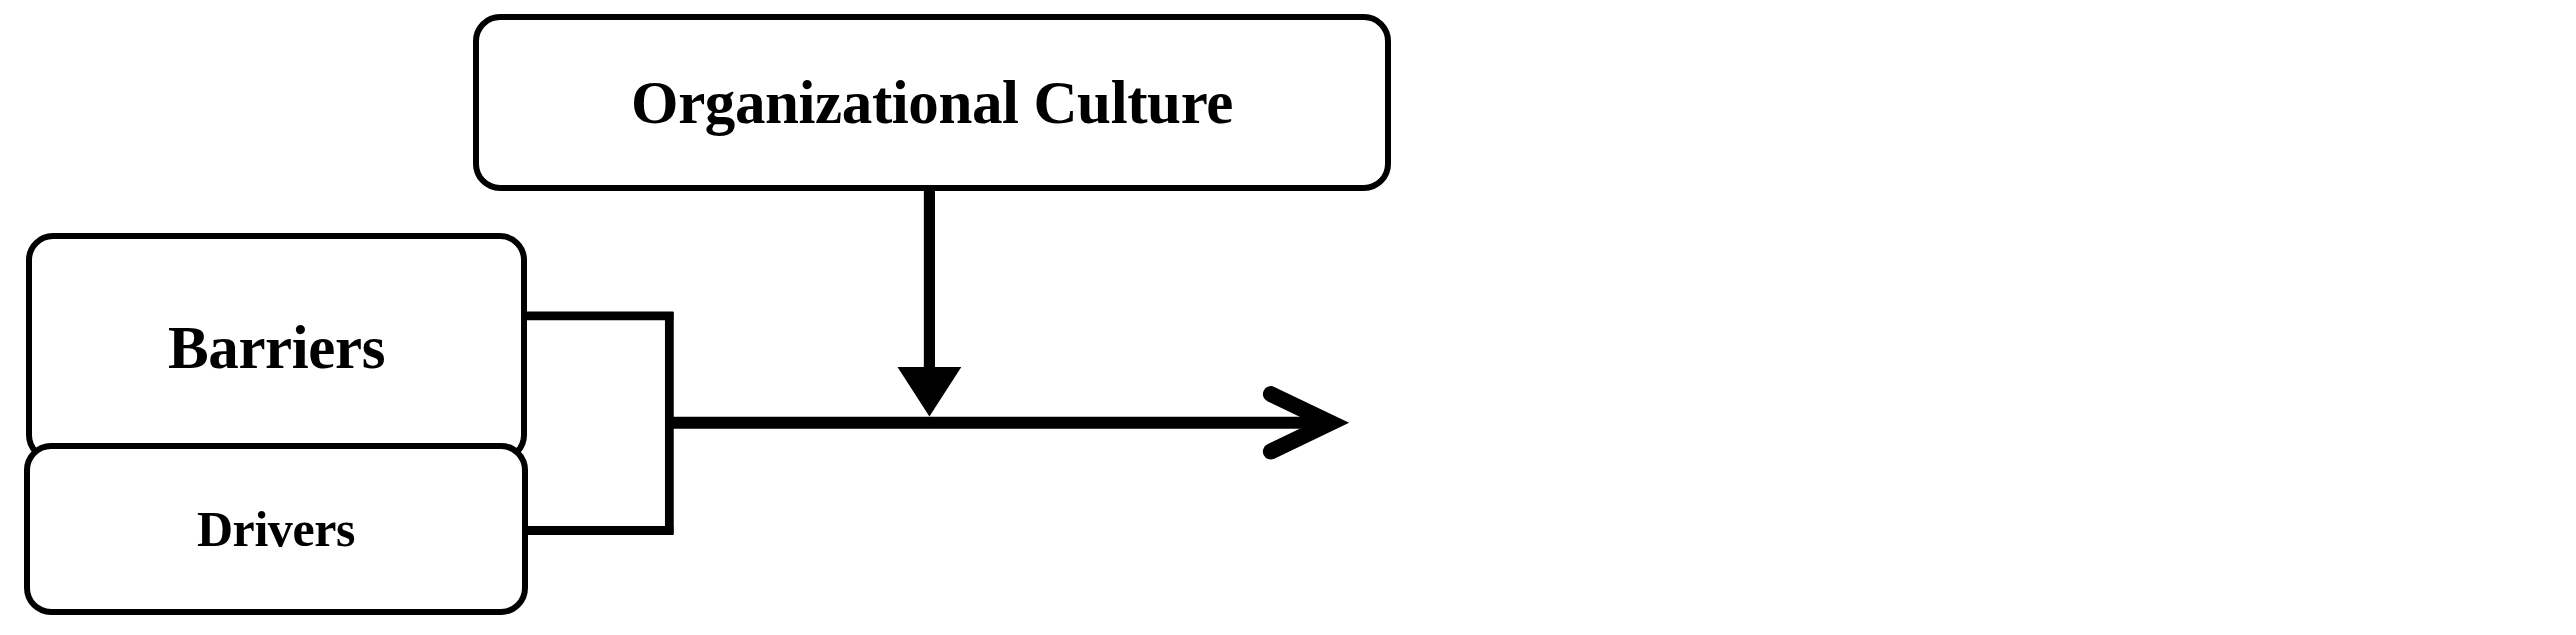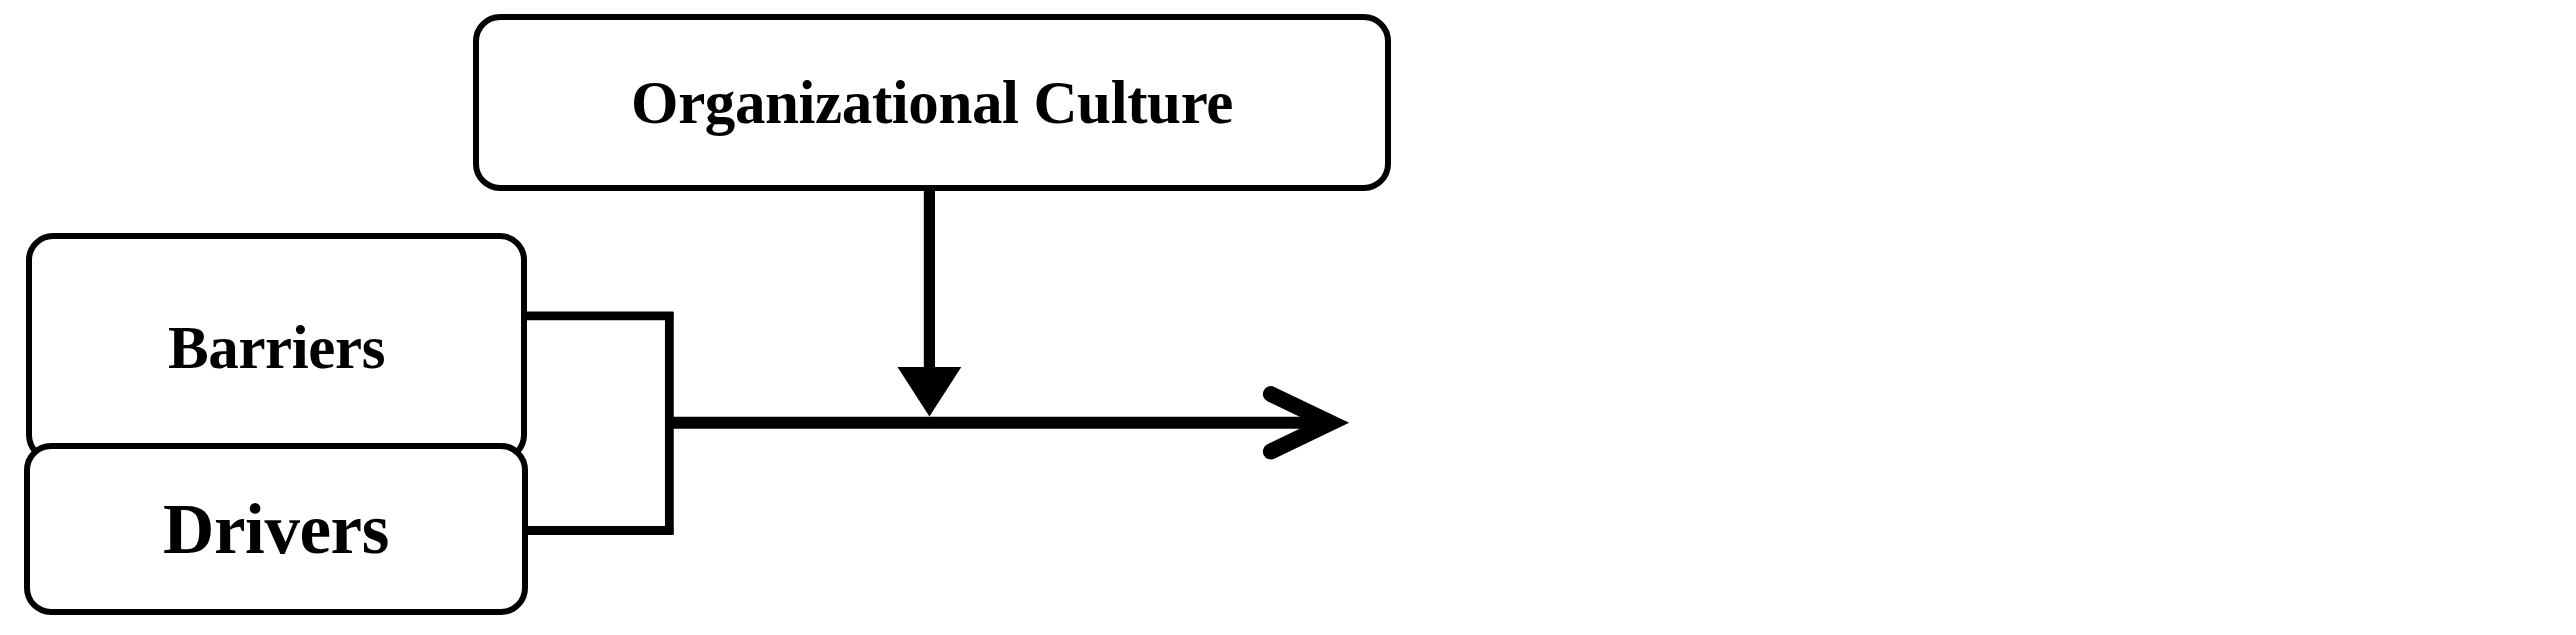--- a/index.html
+++ b/index.html
@@ -52,21 +52,21 @@
   #node-organizational-culture .node-label { font-size: 61px; }
 
   #node-barriers {
     left: 26px;   top: 233px;  width: 501px;  height: 229px;
   }
   #node-barriers .node-label { font-size: 61px; }
 
   #node-drivers {
     left: 24px;   top: 443px;  width: 504px;  height: 172px;
   }
-  #node-drivers .node-label { font-size: 71px; }
+  #node-drivers .node-label { font-size: 50px; }
 
   #node-sustainable-construction-practices {
     left: 1329px; top: 329px;  width: 1222px; height: 187px;
   }
   #node-sustainable-construction-practices .node-label { font-size: 64px; }
 </style>
 </head>
 <body>
 
 <div id="diagram-canvas">

